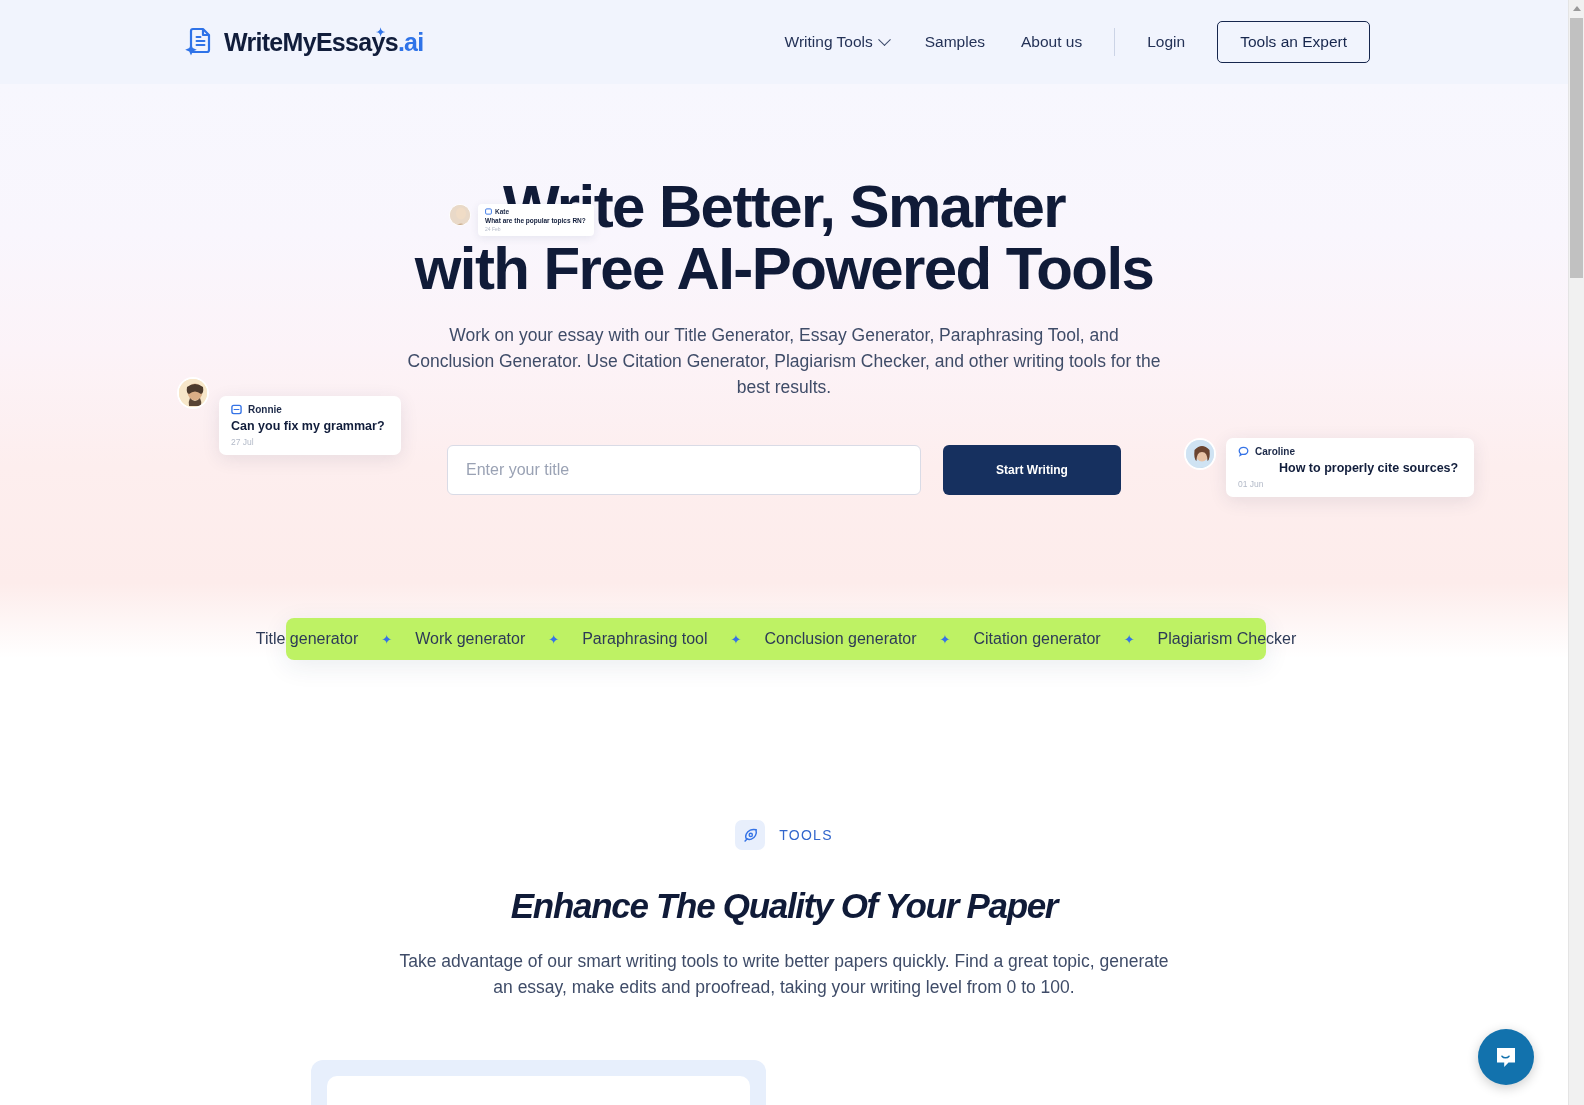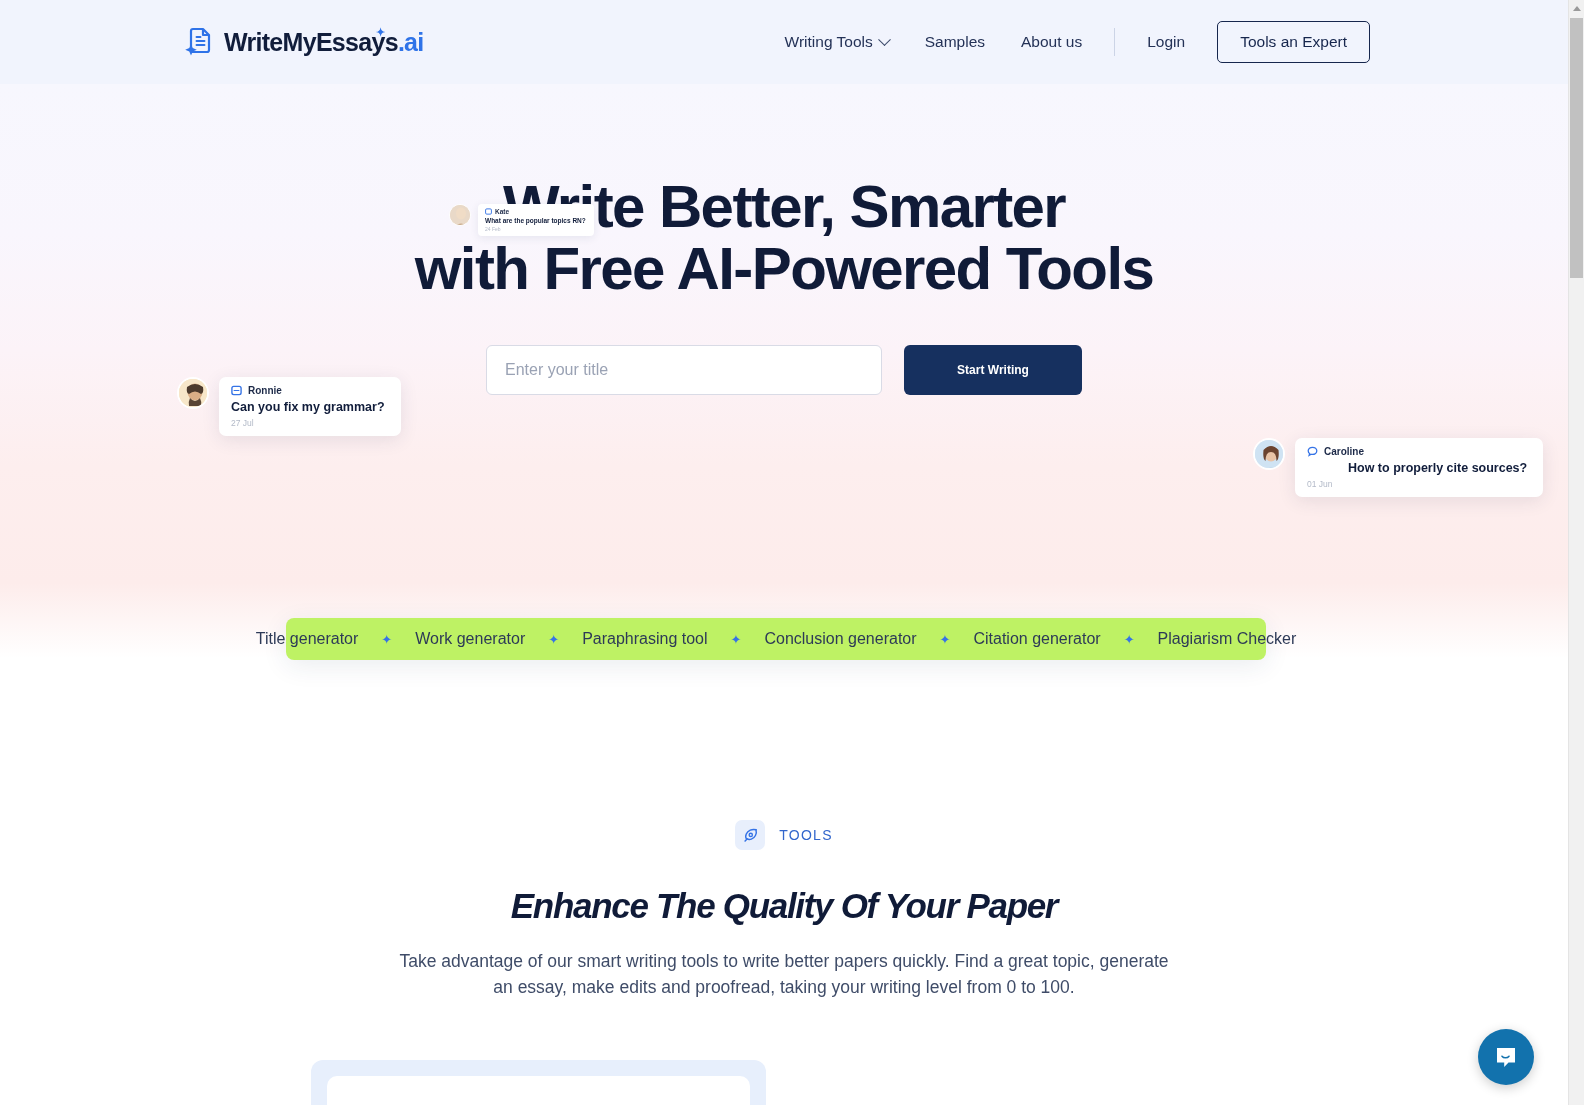--- a/index.html
+++ b/index.html
@@ -137,21 +137,21 @@
   .hero-sub {
     margin: 22px auto 0;
     max-width: 760px;
     font-size: 17.5px;
     line-height: 26px;
     color: #3f4c68;
   }
 
   .hero-form {
     margin: 45px auto 0;
-    width: 596px;
+    width: 674px;
     display: flex;
     gap: 22px;
     align-items: stretch;
   }
   .title-input {
     flex: 1 1 auto;
     height: 50px;
     border: 1px solid #d9dbe6;
     border-radius: 6px;
     background: #fff;
@@ -211,27 +211,27 @@
   .b-kate .av { width: 22px; height: 22px; border-width: 1.5px; }
   .b-kate .card { padding: 4px 8px 4px 7px; border-radius: 4px;
                   box-shadow: 0 2px 9px rgba(36,50,87,0.09); }
   .b-kate .bub-name { font-size: 6.5px; gap: 3px; }
   .b-kate .bub-msg  { font-size: 6.5px; margin-top: 2px; }
   .b-kate .bub-date { font-size: 5px; margin-top: 2px; }
 
   
   .b-ronnie { left: 177px; top: 293px; }
   .b-ronnie .av { width: 32px; height: 32px; background: #f6e2c0; }
-  .b-ronnie .card { padding: 8px 16px 8px 12px; }
+  .b-ronnie .card { padding: 8px 16px 8px 12px; margin-top: 19px; }
   .b-ronnie .bub-name { font-size: 10px; }
   .b-ronnie .bub-msg  { font-size: 12.5px; margin-top: 4px; }
   .b-ronnie .bub-date { font-size: 8.5px; margin-top: 4px; }
 
   
-  .b-caroline { left: 1253px; top: 354px; }
+  .b-caroline { left: 1184px; top: 354px; }
   .b-caroline .av { width: 32px; height: 32px; background: #d8e8f6; }
   .b-caroline .card { padding: 8px 16px 8px 12px; }
   .b-caroline .bub-name { font-size: 10px; }
   .b-caroline .bub-msg  { font-size: 12.5px; margin-top: 4px; padding-left: 41px; }
   .b-caroline .bub-date { font-size: 8.5px; margin-top: 4px; }
 
   .bub-ic { display: inline-block; }
 
   
   .pillbar-wrap {
@@ -488,20 +488,21 @@
         <div class="bub-msg">How to properly cite sources?</div>
         <div class="bub-date">01 Jun</div>
       </div>
     </div>
 
     <div class="hero-inner">
       <h1 class="hero-title">
         <span>Write Better, Smarter</span><br>
         <span>with Free AI-Powered Tools</span>
       </h1>
+      <p class="hero-sub">Work on your essay with our Title Generator, Essay Generator, Paraphrasing Tool, and Conclusion Generator. Use Citation Generator, Plagiarism Checker, and other writing tools for the best results.</p>
 
       <div class="hero-form">
         <input class="title-input" type="text" placeholder="Enter your title" style="">
         <button class="btn-start">Start Writing</button>
       </div>
     </div>
   </div>
 
   <div class="pillbar-wrap">
     <div class="pillbar">

